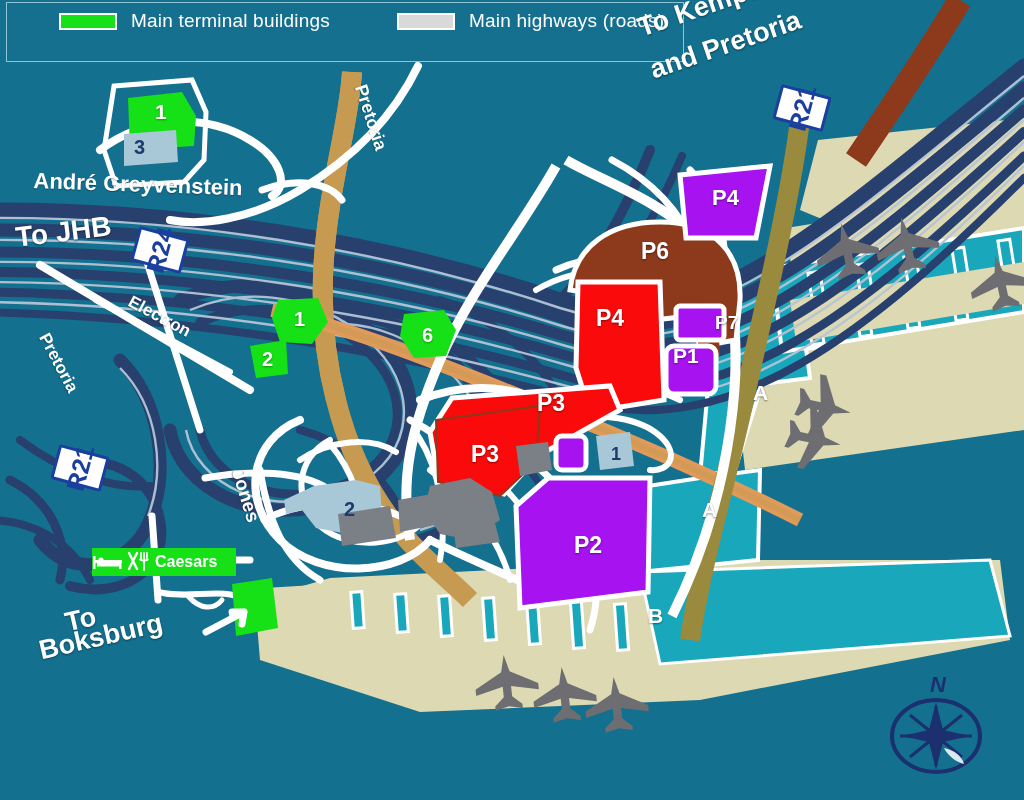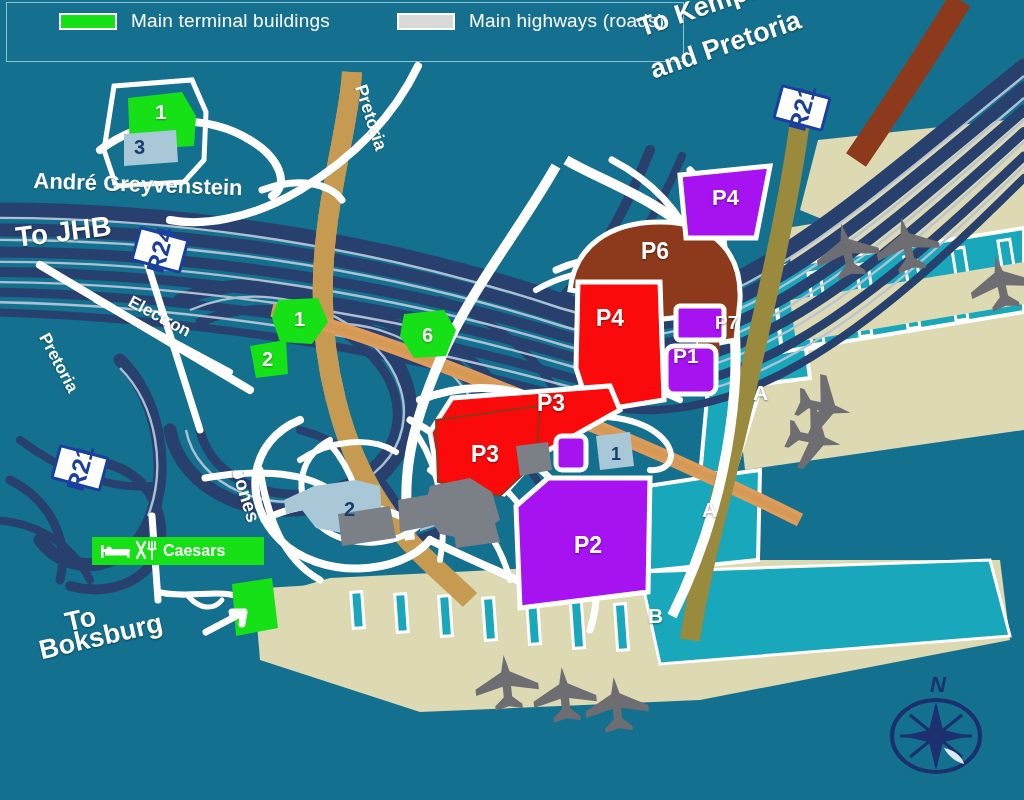--- a/index.html
+++ b/index.html
@@ -49,23 +49,23 @@
   
   .shield{
     position:absolute;width:36px;height:52px;
     background:#ffffff;border:3px solid #1b3f9e;border-radius:3px;
     box-sizing:border-box;
     display:flex;align-items:center;justify-content:center;
     color:#1b3f9e;font-weight:bold;font-size:25px;
   }
   
   #caesars-sign{
-    position:absolute;left:92px;top:537px;width:172px;height:28px;
+    position:absolute;left:92px;top:548px;width:144px;height:28px;
     background:#16e016;display:flex;align-items:center;
-    padding-left:8px;box-sizing:border-box;
+    padding-left:0;box-sizing:border-box;
   }
   #caesars-sign .sign-label{
     color:#ffffff;font-weight:bold;font-size:16px;margin-left:3px;
   }
 </style>
 </head>
 <body>
 
 <div id="map-root">
 

